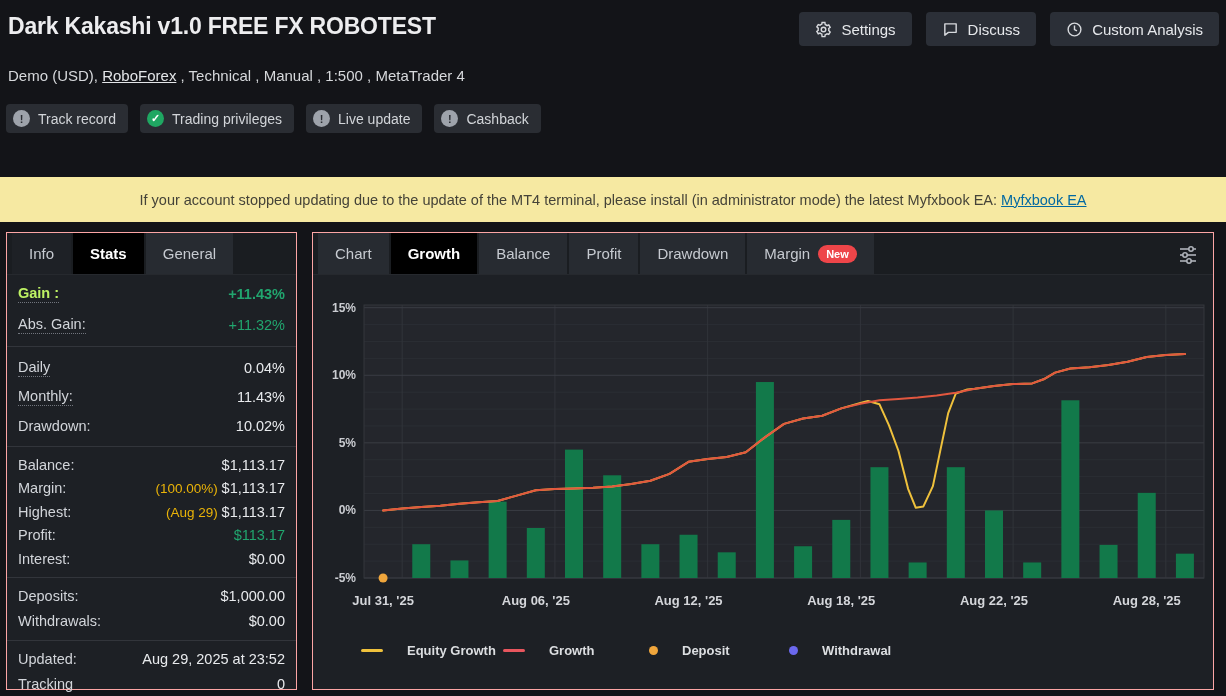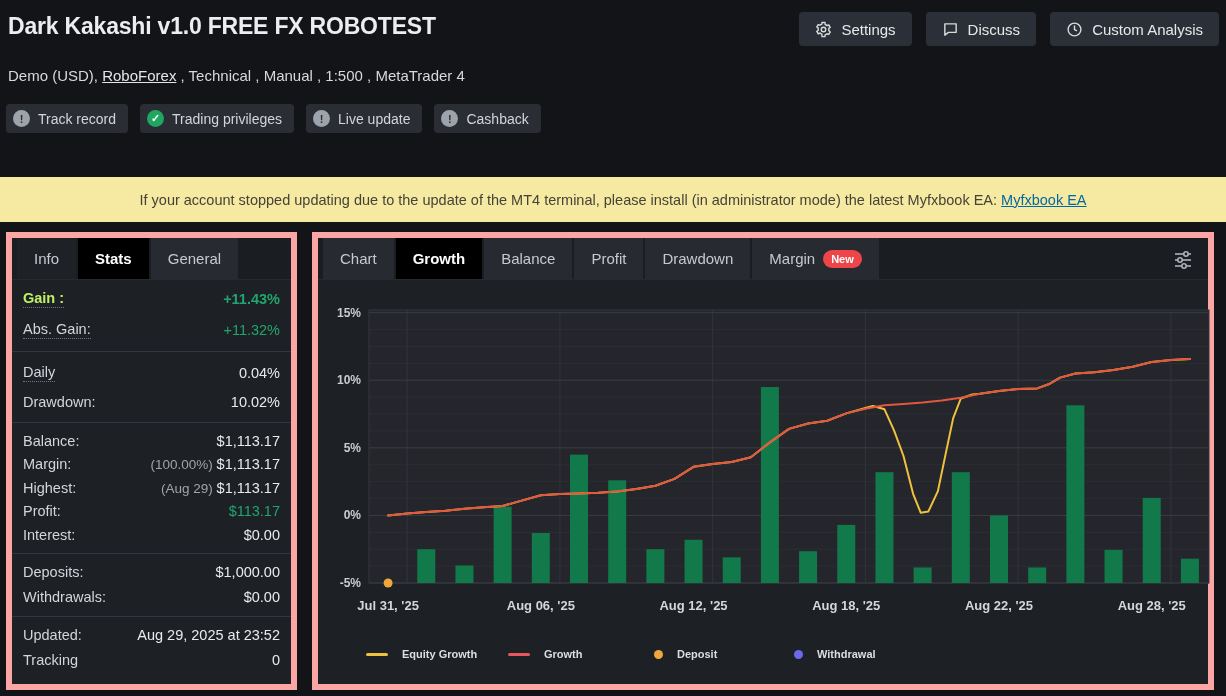--- a/index.html
+++ b/index.html
@@ -17,21 +17,21 @@
   .badge{display:flex;align-items:center;gap:8px;height:29px;padding:0 12px 0 7px;background:#2a2d33;border-radius:4px;font-size:14px;color:#d2d5d9;}
   .bicon{width:17px;height:17px;border-radius:50%;display:flex;align-items:center;justify-content:center;font-size:11px;font-weight:bold;}
   .bicon.gray{background:#9ea3ab;color:#2a2d33;}
   .bicon.green{background:#1fa762;color:#fff;}
 
   
   .banner{position:absolute;left:0;top:177px;width:1226px;height:45px;background:#f6e9a2;display:flex;align-items:center;justify-content:center;font-size:14.5px;color:#454338;}
   .banner a{color:#0369a1;text-decoration:underline;margin-left:4px;}
 
   
-  .panel{position:absolute;background:#1d2025;border:6px solid #fca5a5;}
+  .panel{position:absolute;background:#1d2025;border:1px solid #fca5a5;}
   .left-panel{left:6px;top:232px;width:291px;height:458px;}
   .chart-panel{left:312px;top:232px;width:902px;height:458px;}
   .tabstrip{position:relative;height:42px;background:#1a1d21;border-bottom:1px solid #26292e;display:flex;align-items:stretch;padding-left:4px;}
   .tab{display:flex;align-items:center;gap:8px;padding:0 17px;font-size:15px;color:#c6cad0;background:#272b31;margin:0 1px;cursor:pointer;}
   .tab.first-dark{background:#1e2126;}
   .tab.active{background:#000000;color:#ffffff;font-weight:bold;}
   .newpill{background:#ee4549;color:#fff;font-size:11px;font-weight:bold;padding:3px 8px;border-radius:9px;}
   .filters-btn{position:absolute;right:10px;top:8px;width:30px;height:28px;display:flex;align-items:center;justify-content:center;cursor:pointer;}
 
   
@@ -40,27 +40,27 @@
   .srow.lg{height:31px;}
   .srow.md{height:29px;}
   .srow.sm{height:23.5px;}
   .srow.xm{height:25px;}
   .slabel{color:#d2d5da;}
   .slabel.help{border-bottom:1px dotted #71757d;padding-bottom:1px;}
   .slabel.bold{font-weight:bold;color:#bef264;}
   .sval{color:#e8eaed;}
   .sval.green{color:#21a56e;}
   .sval.bold{font-weight:bold;}
-  .sprefix{color:#a3a3a3;font-size:13.5px;}
+  .sprefix{color:#eab308;font-size:13.5px;}
   .ssep{border:none;border-top:1px solid #32353b;margin:6px 0;}
 
   
   .chart-svg{position:absolute;left:0;top:42px;}
   .legend{position:absolute;left:0;top:406px;width:100%;height:30px;}
-  .legend-item{position:absolute;top:4px;display:flex;align-items:center;gap:14px;font-size:11px;font-weight:600;color:#dcdee1;cursor:pointer;}
+  .legend-item{position:absolute;top:4px;display:flex;align-items:center;gap:24px;font-size:13px;font-weight:600;color:#dcdee1;cursor:pointer;}
   .sw-line{width:22px;height:3px;border-radius:2px;}
   .sw-dot{width:9px;height:9px;border-radius:50%;}
 </style>
 </head>
 <body>
 
 <div class="page">
 
   <div class="title">Dark Kakashi v1.0 FREE FX ROBOTEST</div>
 
@@ -139,20 +139,24 @@
           <span class="sval green bold">+11.43%</span>
         </div>
         <div class="srow lg">
           <span class="slabel help">Abs. Gain:</span>
           <span class="sval green">+11.32%</span>
         </div>
         <hr class="ssep">
         <div class="srow md">
           <span class="slabel help">Daily</span>
           <span class="sval">0.04%</span>
+        </div>
+        <div class="srow md">
+          <span class="slabel help">Monthly:</span>
+          <span class="sval">11.43%</span>
         </div>
         <div class="srow md">
           <span class="slabel">Drawdown:</span>
           <span class="sval">10.02%</span>
         </div>
         <hr class="ssep">
         <div class="srow sm">
           <span class="slabel">Balance:</span>
           <span class="sval">$1,113.17</span>
         </div>

